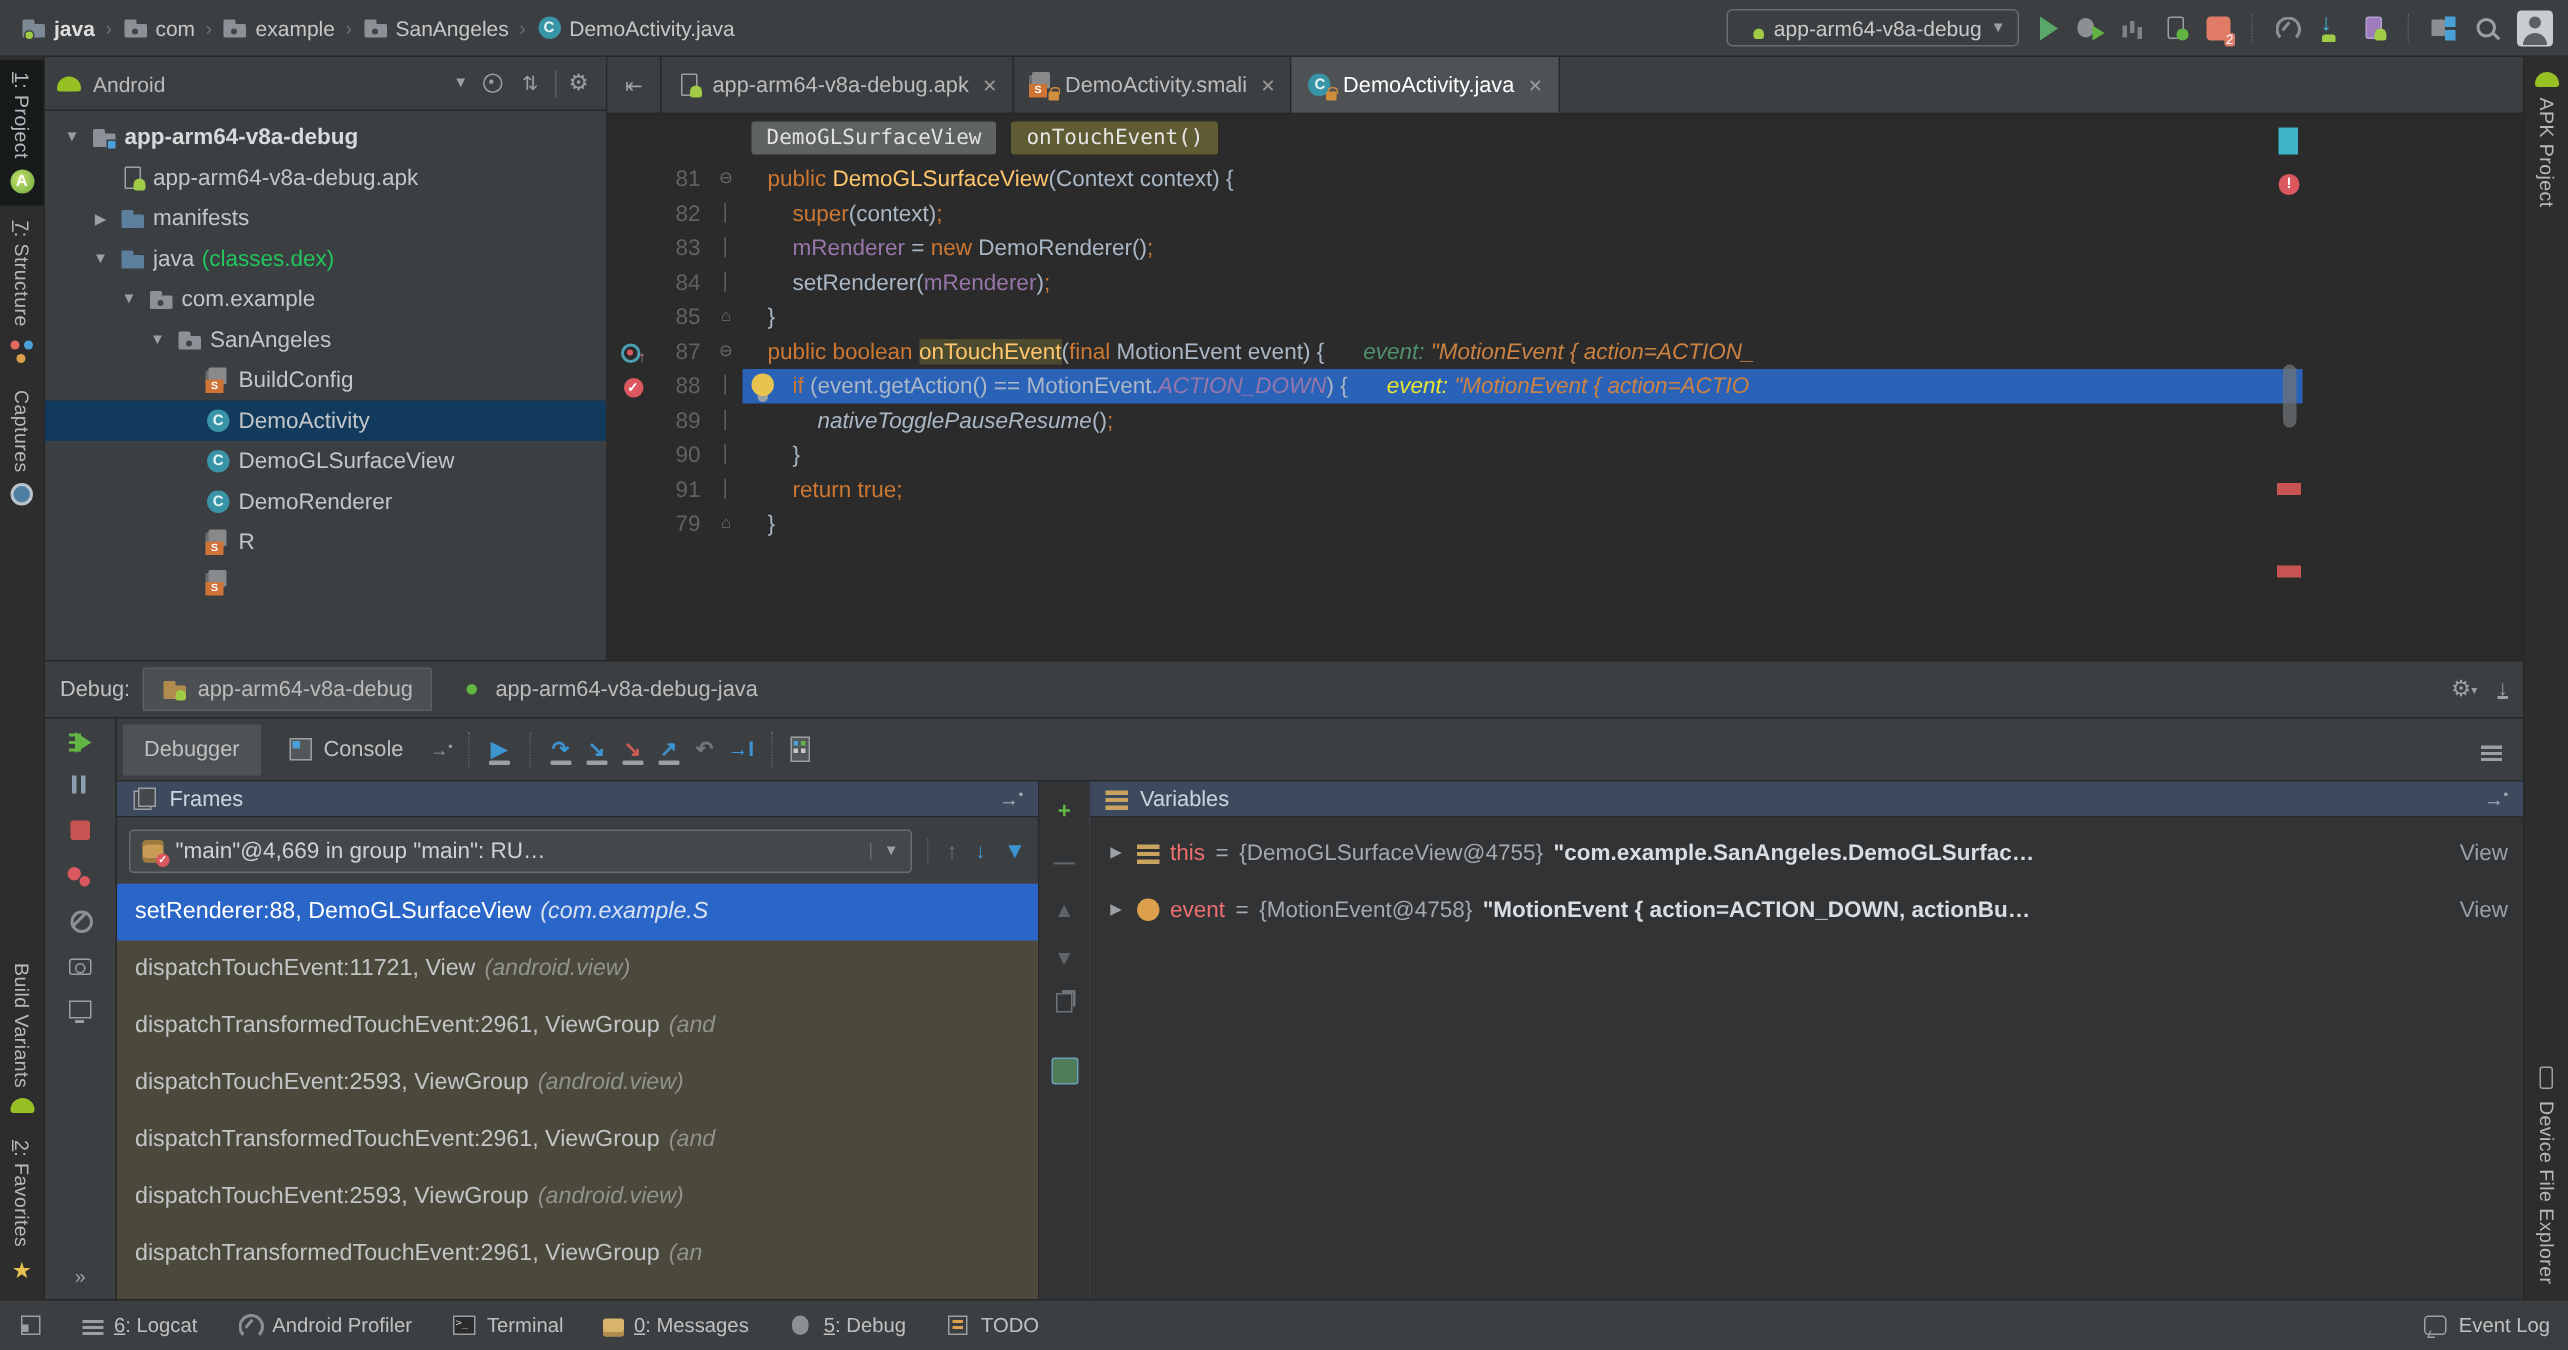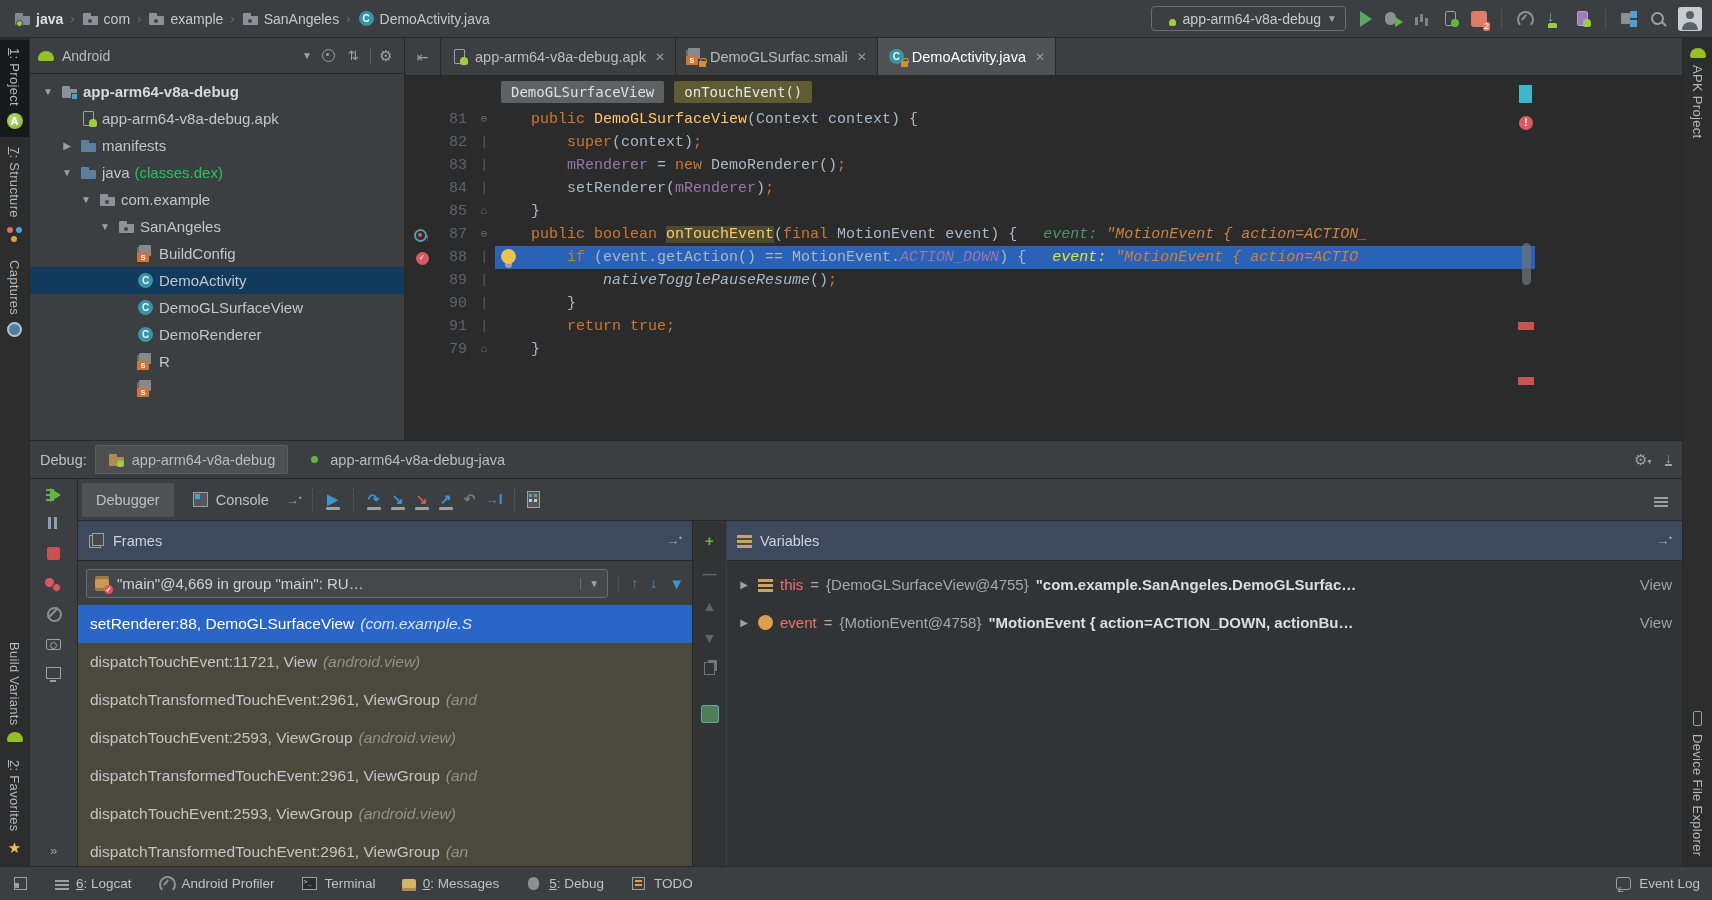--- a/index.html
+++ b/index.html
@@ -161,21 +161,21 @@
   .editor{flex:1;display:flex;flex-direction:column;min-width:0;background:var(--editor);position:relative}
   .tabs{height:38px;flex:none;display:flex;align-items:stretch;background:var(--panel);border-bottom:1px solid var(--border)}
   .tabs .tab-pre{width:36px;display:flex;align-items:center;justify-content:center;color:#9aa0a4;border-right:1px solid var(--border)}
   .tab{display:flex;align-items:center;gap:7px;padding:0 10px;border-right:1px solid var(--border);color:#bcbcbc;font-size:14.5px;cursor:default}
   .tab.active{background:#4e5254;color:#fff}
   .tab .close{color:#9a9a9a;font-size:12px;margin-left:2px}
   .chips{height:32px;flex:none;display:flex;align-items:center;gap:10px;padding-left:96px;background:var(--editor)}
   .chip{padding:3px 10px;border-radius:2px;font-family:"DejaVu Sans Mono",monospace;font-size:14px}
   .chip.gray{background:#5f6263;color:#e0e0e0}
   .chip.olive{background:#5f5c33;color:#e5e5e5}
-  .code{flex:1;position:relative;font-family:Liberation Mono, monospace;font-size:15px;overflow:hidden}
+  .code{flex:1;position:relative;font-family:Liberation Sans, sans-serif;font-size:15px;overflow:hidden}
   .cl{height:23px;line-height:23px;display:flex;white-space:pre;position:relative;max-width:1130px}
   .cl .gica{width:34px;flex:none;display:flex;align-items:center;justify-content:center}
   .cl .lnum{width:34px;flex:none;text-align:right;color:var(--num);padding-right:6px}
   .cl .gfold{width:22px;flex:none;text-align:center;color:#6a6e70;font-size:11px}
   .cl .ctext{flex:1;min-width:0;overflow:hidden;white-space:pre}
   .cl.exec .ctext, .cl.exec .hint-wrap{background:var(--execblue)}
   .tk-kw{color:var(--kw)}.tk-fn{color:var(--fn)}.tk-pl{color:var(--pl)}.tk-fld{color:var(--fld)}
   .tk-cst{color:var(--fld);font-style:italic}.tk-sc{color:var(--kw)}.tk-itp{color:var(--pl);font-style:italic}
   .tk-hlfn{color:var(--fn);background:#4d4b2f}
   .hint{font-style:italic;margin-left:26px}
@@ -204,21 +204,21 @@
   .viewtabs{height:42px;flex:none;display:flex;align-items:center;gap:4px;padding:0 4px;border-bottom:1px solid var(--border)}
   .vtab{display:flex;align-items:center;gap:7px;padding:9px 14px;font-size:14.5px;color:#c0c0c0}
   .vtab.active{background:#4e5254}
   .jumpsq{color:#9aa0a4;font-size:12px}
   .jumpsq::after{content:"▪";font-size:8px;vertical-align:top}
   .vt-sep{width:1px;height:24px;border-left:1px dotted #5c5f61;margin:0 6px}
   .viewtabs .right{margin-left:auto;margin-right:10px}
   .panels{flex:1;display:flex;min-height:0}
 
   .frames{width:615px;flex:none;display:flex;flex-direction:column;border-right:1px solid var(--border);min-width:0}
-  .p-hdr{height:40px;flex:none;display:flex;align-items:center;gap:8px;padding:0 10px;background:var(--hdrblue);border-bottom:1px solid var(--border)}
+  .p-hdr{height:24px;flex:none;display:flex;align-items:center;gap:8px;padding:0 10px;background:var(--hdrblue);border-bottom:1px solid var(--border)}
   .p-hdr .t{color:#ccd3dc;font-size:14.5px}
   .p-hdr .hide{margin-left:auto;color:#a8b0ba;font-size:13px}
   .hide::after{content:"▪";font-size:8px;vertical-align:top}
   .thread-row{height:44px;flex:none;display:flex;align-items:center;gap:10px;padding:0 8px;background:var(--panel)}
   .thread-combo{flex:1;display:flex;align-items:center;gap:8px;border:1px solid #6a6c6e;background:#45484a;border-radius:3px;padding:5px 8px;min-width:0}
   .thread-combo .txt{color:#cfd2d4;font-size:15px;white-space:nowrap;overflow:hidden;flex:1}
   .thread-combo .dd{border-left:1px solid #6a6c6e;padding-left:8px;color:#9aa0a4;font-size:10px}
   .thread-btns{display:flex;align-items:center;gap:12px;border-left:1px dotted #5c5f61;padding-left:12px}
   .frame-list{flex:1;background:var(--khaki);overflow:hidden}
   .frow{height:38px;display:flex;align-items:center;padding:0 12px;font-size:15.5px;color:#c2c4c6;white-space:nowrap;overflow:hidden}
@@ -461,21 +461,21 @@
                 </span>
                 <span class="ell">app-arm64-v8a-debug.apk</span>
                 <span class="close">✕</span>
               </div>
               <div class="tab">
                 <span class="ic ic-smali">
                   <i class="pg"></i>
                   <i class="st">S</i>
                   <i class="ic-lock"></i>
                 </span>
-                <span class="ell">DemoGLSurfac.smali</span>
+                <span class="ell">DemoActivity.smali</span>
                 <span class="close">✕</span>
               </div>
               <div class="tab active">
                 <span class="ic ic-class">
                   <i class="cc">C</i>
                   <i class="ic-lock"></i>
                 </span>
                 <span class="ell">DemoActivity.java</span>
                 <span class="close">✕</span>
               </div>

